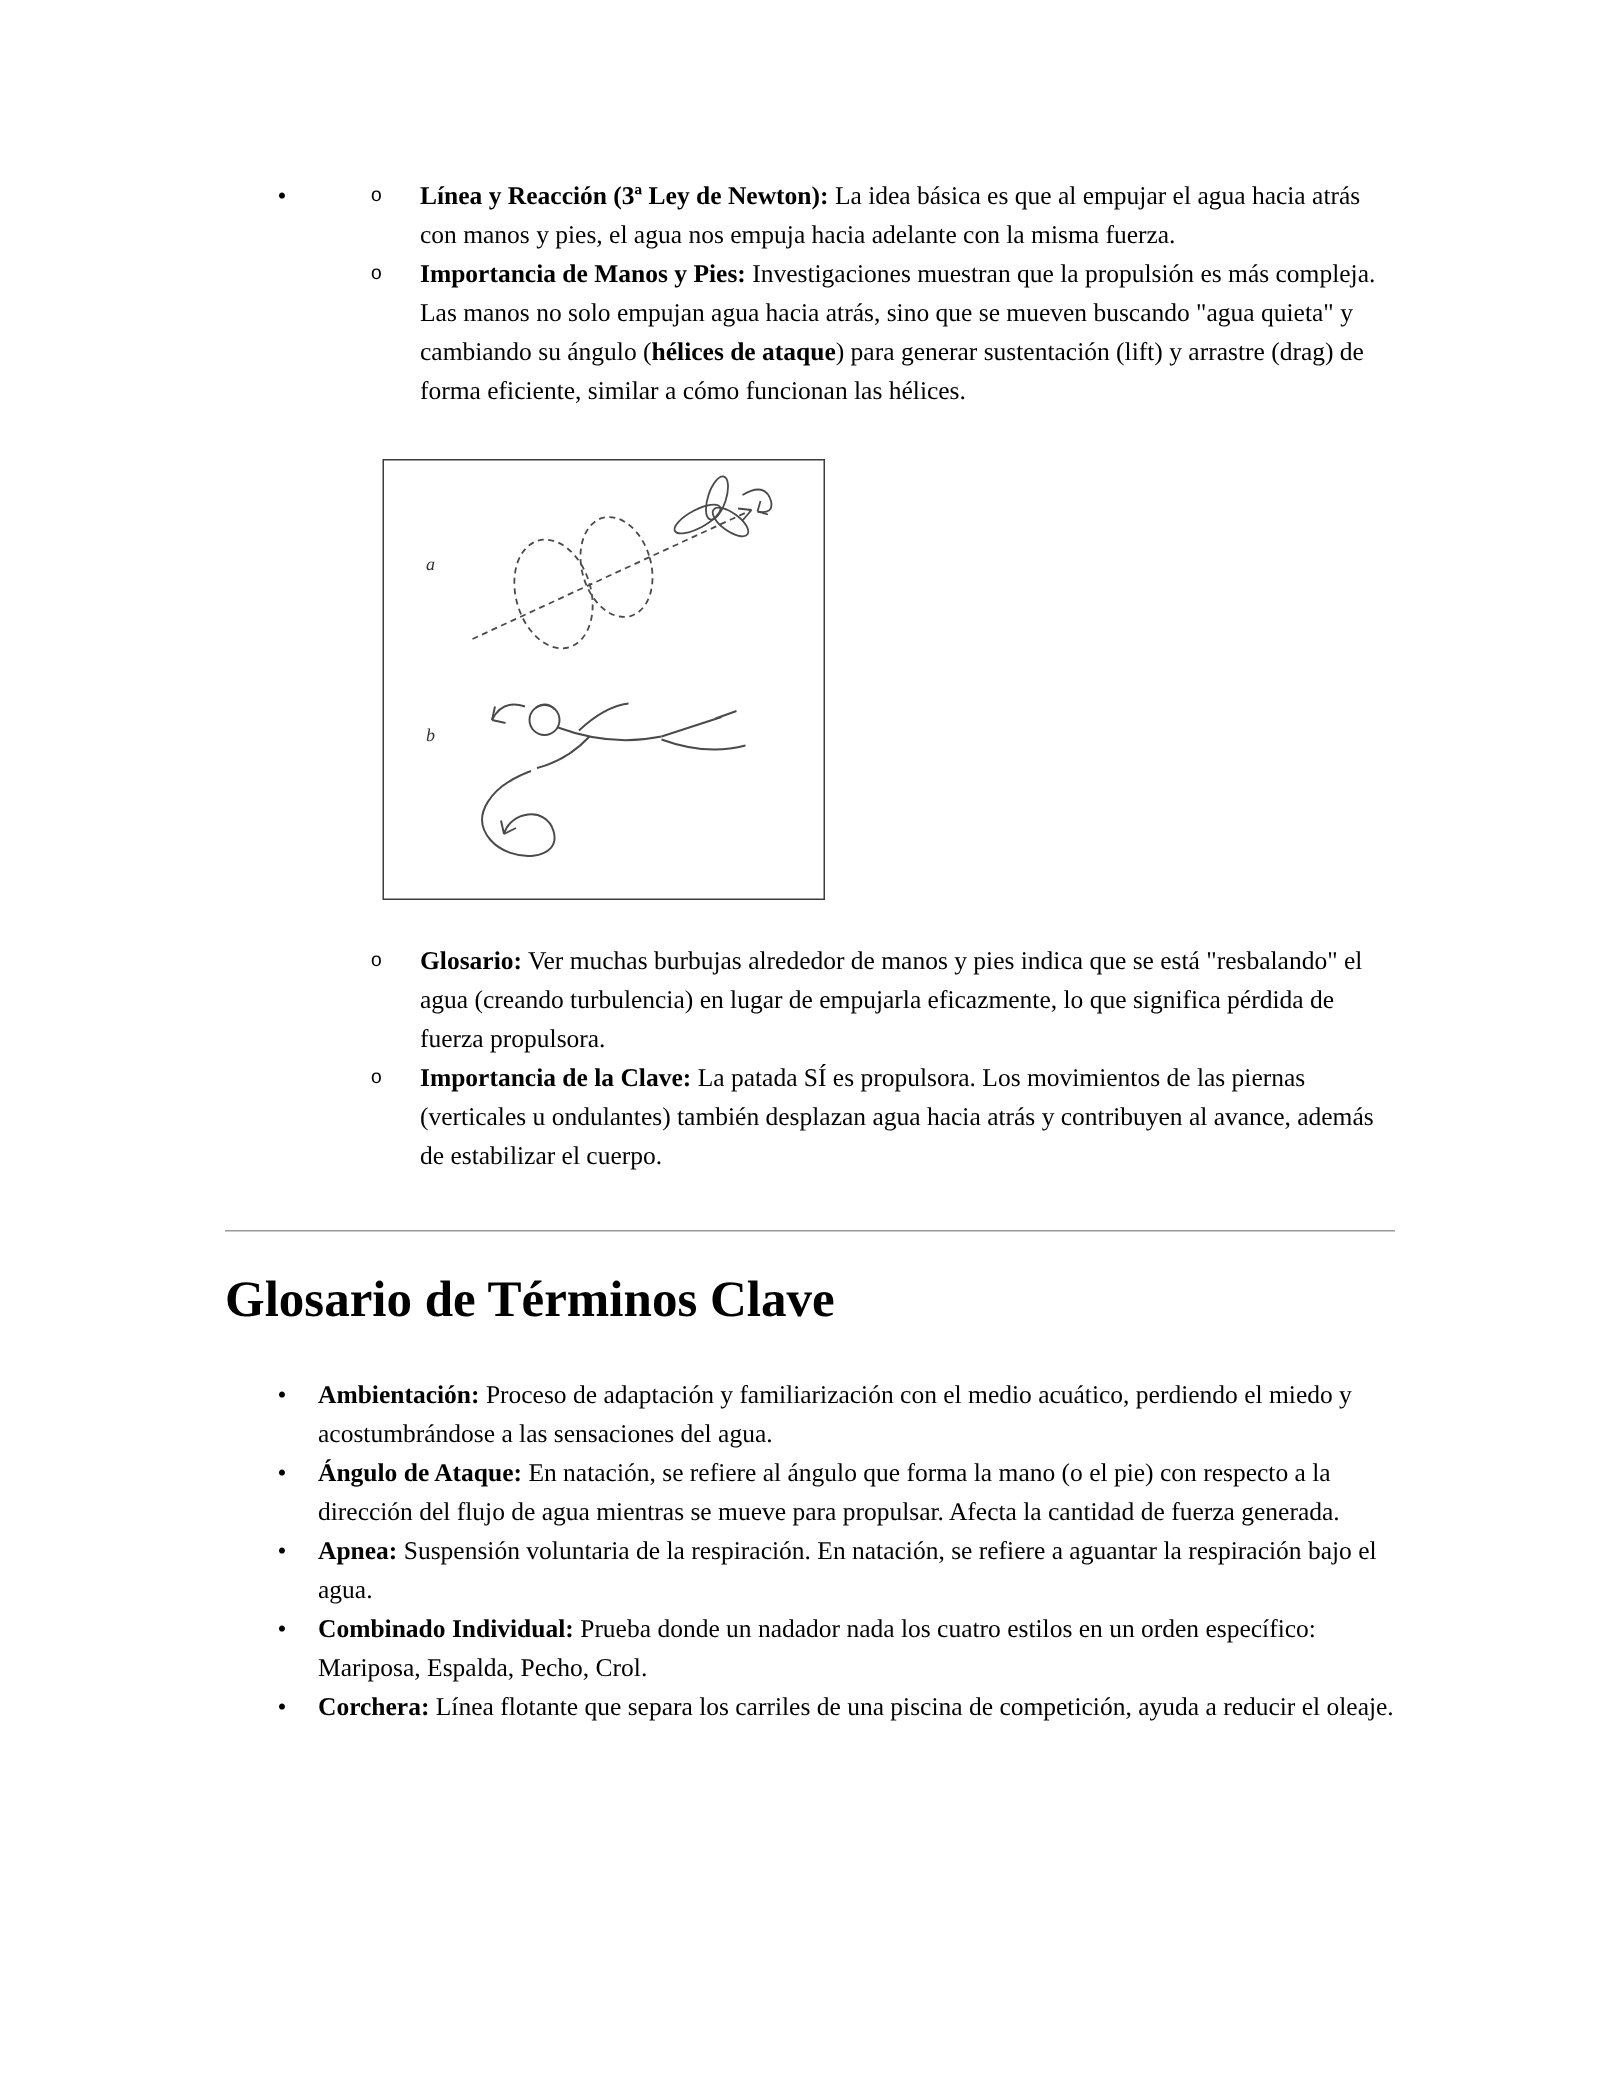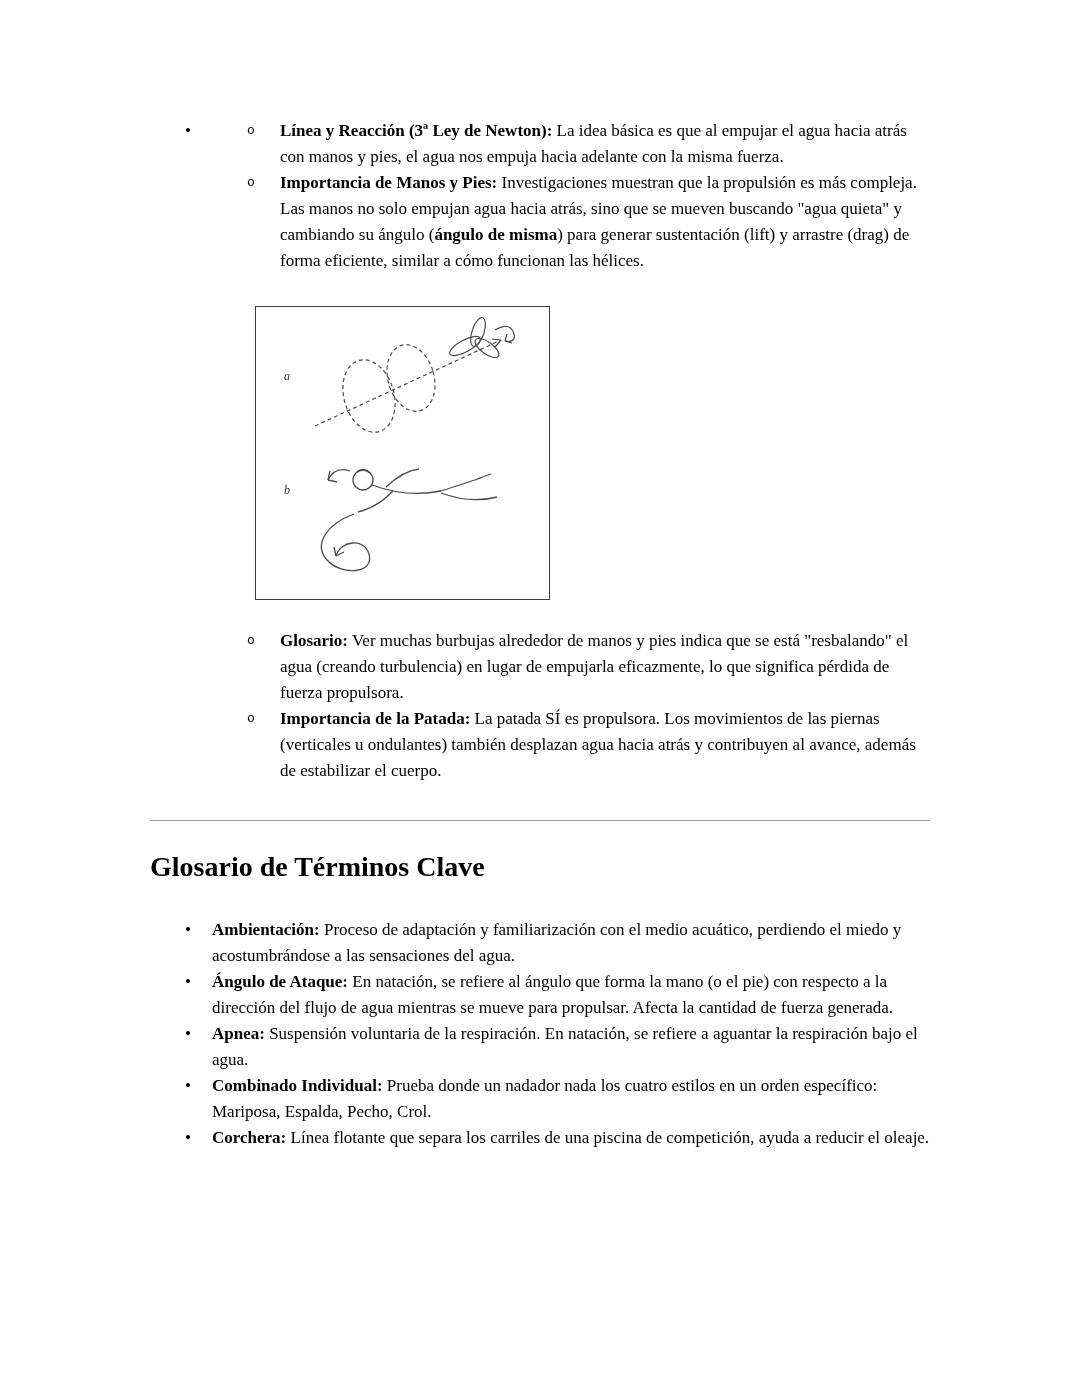--- a/index.html
+++ b/index.html
@@ -41,21 +41,21 @@
     justify-content:center;
   }
   .divider {
     border:none;
     border-top:1px solid #9a9a9a;
     margin:36px 0 0 0;
   }
   h1.glossary-heading {
     font-family:"Liberation Serif", serif;
     font-weight:bold;
-    font-size:28px;
+    font-size:34px;
     line-height:40px;
     margin:26px 0 30px 0;
     color:#000000;
   }
   svg text {
     font-family:"Liberation Serif", serif;
     font-style:italic;
     font-size:12px;
     fill:#333333;
   }
@@ -76,21 +76,21 @@
           <div class="txt">
             <span class="b">Línea y Reacción (3ª Ley de Newton):</span>
             <span>La idea básica es que al empujar el agua hacia atrás con manos y pies, el agua nos empuja hacia adelante con la misma fuerza.</span>
           </div>
         </div>
 
         <div class="li li2">
           <span class="marker">o</span>
           <div class="txt">
             <span class="b">Importancia de Manos y Pies:</span>
-            <span>Investigaciones muestran que la propulsión es más compleja. Las manos no solo empujan agua hacia atrás, sino que se mueven buscando "agua quieta" y cambiando su ángulo (</span><span class="b">ángulo de misma</span><span>) para generar sustentación (lift) y arrastre (drag) de forma eficiente, similar a cómo funcionan las hélices.</span>
+            <span>Investigaciones muestran que la propulsión es más compleja. Las manos no solo empujan agua hacia atrás, sino que se mueven buscando "agua quieta" y cambiando su ángulo (</span><span class="b">hélices de ataque</span><span>) para generar sustentación (lift) y arrastre (drag) de forma eficiente, similar a cómo funcionan las hélices.</span>
           </div>
         </div>
 
         <div class="figure-wrap">
           <div class="figure-box">
             <svg width="291" height="290" viewBox="0 0 291 290">
               <g fill="none" stroke="#4a4a4a" stroke-width="1.2">
                 <path d="M 58 118 L 244 32" stroke-dasharray="4 3"></path>
                 <path d="M 244 32 l -9 -1 m 9 1 l -6 7"></path>
                 <ellipse cx="112" cy="88" rx="25" ry="37" transform="rotate(-16 112 88)" stroke-dasharray="4 3"></ellipse>
@@ -124,21 +124,21 @@
           <span class="marker">o</span>
           <div class="txt">
             <span class="b">Glosario:</span>
             <span>Ver muchas burbujas alrededor de manos y pies indica que se está "resbalando" el agua (creando turbulencia) en lugar de empujarla eficazmente, lo que significa pérdida de fuerza propulsora.</span>
           </div>
         </div>
 
         <div class="li li2">
           <span class="marker">o</span>
           <div class="txt">
-            <span class="b">Importancia de la Patada:</span>
+            <span class="b">Importancia de la Clave:</span>
             <span>La patada SÍ es propulsora. Los movimientos de las piernas (verticales u ondulantes) también desplazan agua hacia atrás y contribuyen al avance, además de estabilizar el cuerpo.</span>
           </div>
         </div>
 
       </div>
     </div>
   </div>
 
   <hr class="divider">
 

